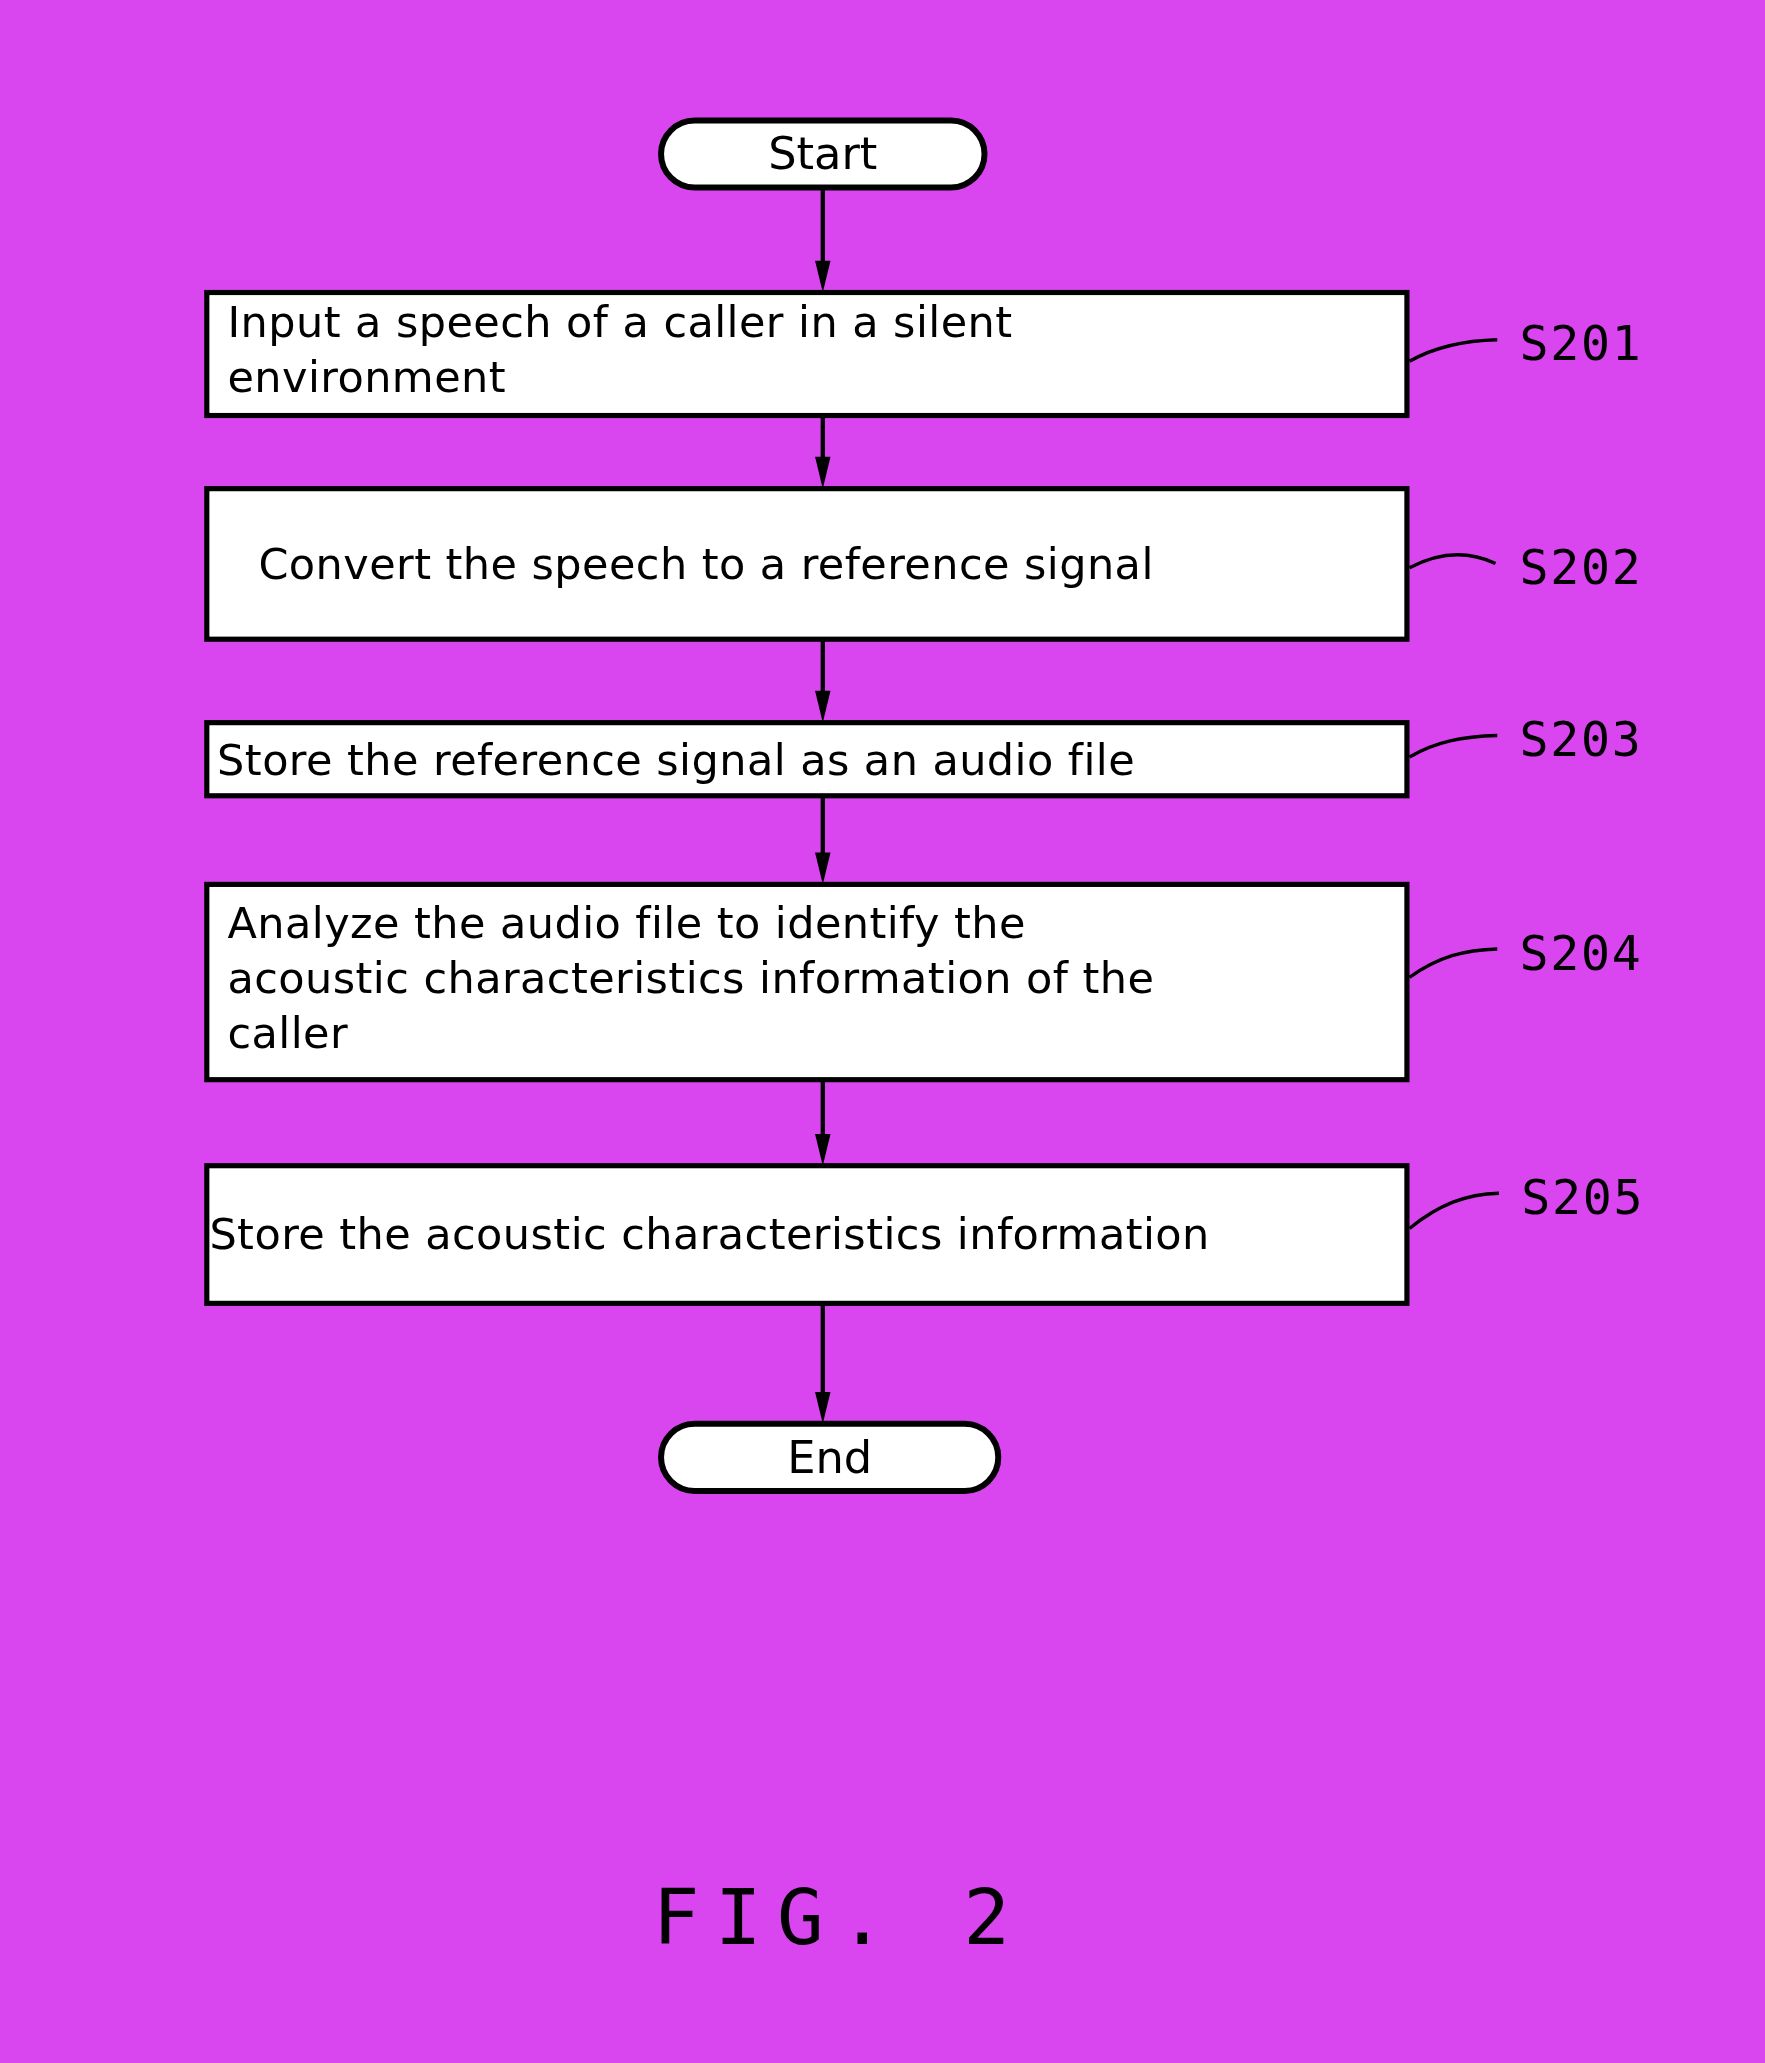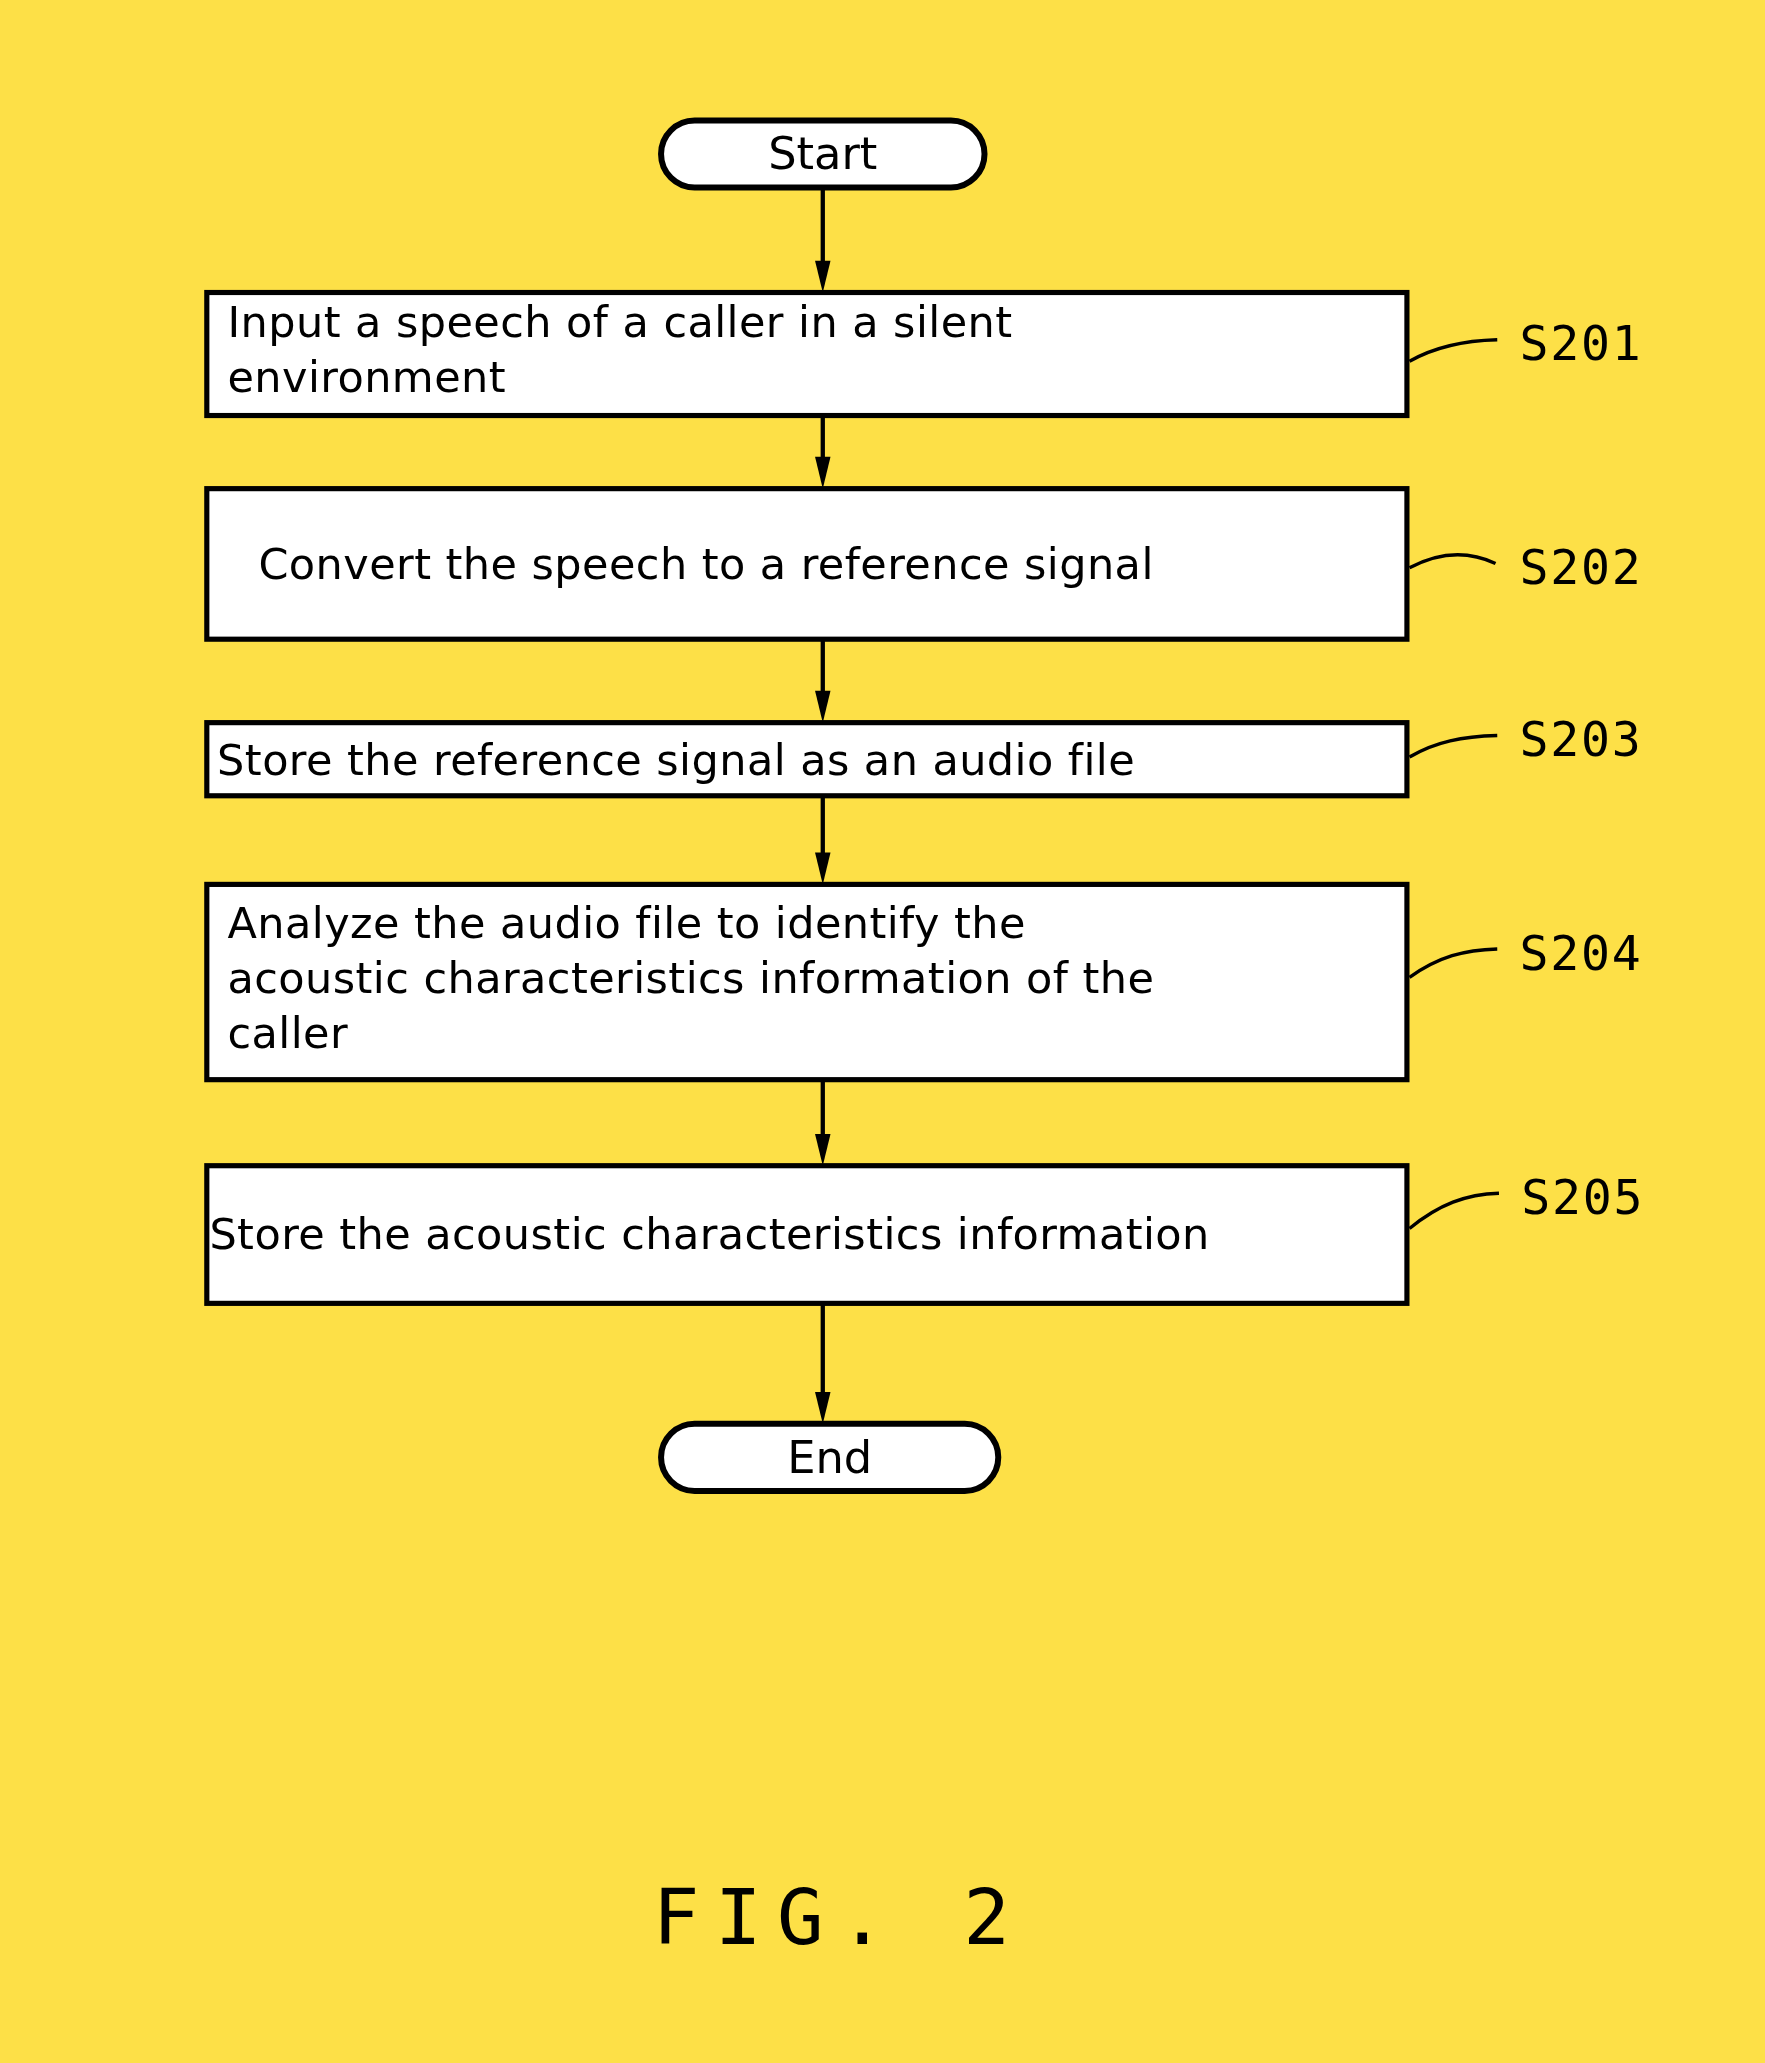--- a/index.html
+++ b/index.html
@@ -11,21 +11,21 @@
   body {
     width: 1766px;
     height: 2063px;
     overflow: hidden;
     font-family: "DejaVu Sans", sans-serif;
   }
   #figure-root {
     position: relative;
     width: 1766px;
     height: 2063px;
-    background: #fde047;
+    background: #d946ef;
     text-align: right;
   }
   svg.fig {
     position: absolute;
     left: 0;
     top: 0;
     width: 1766px;
     height: 2063px;
     display: block;
   }

